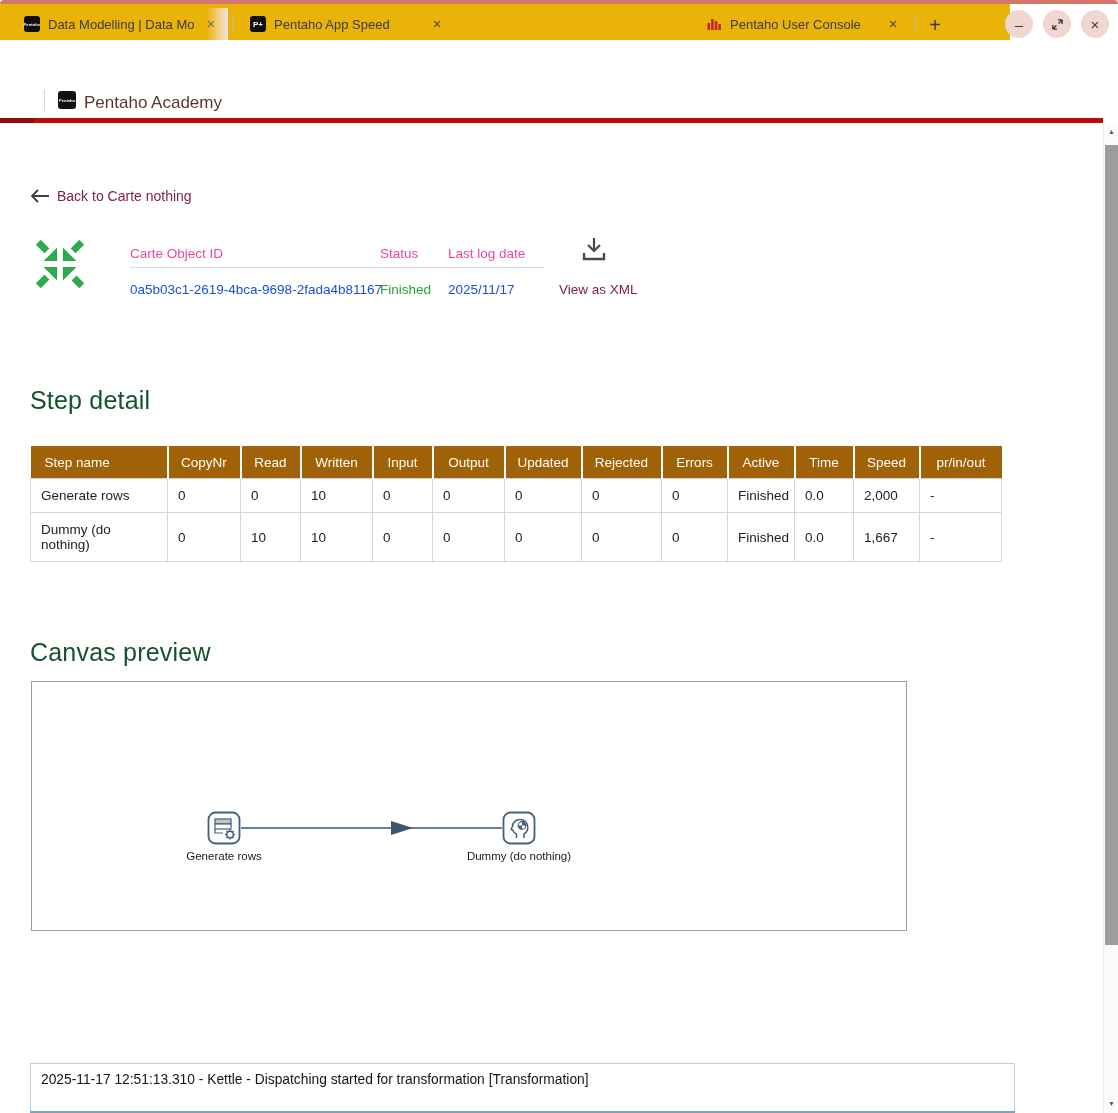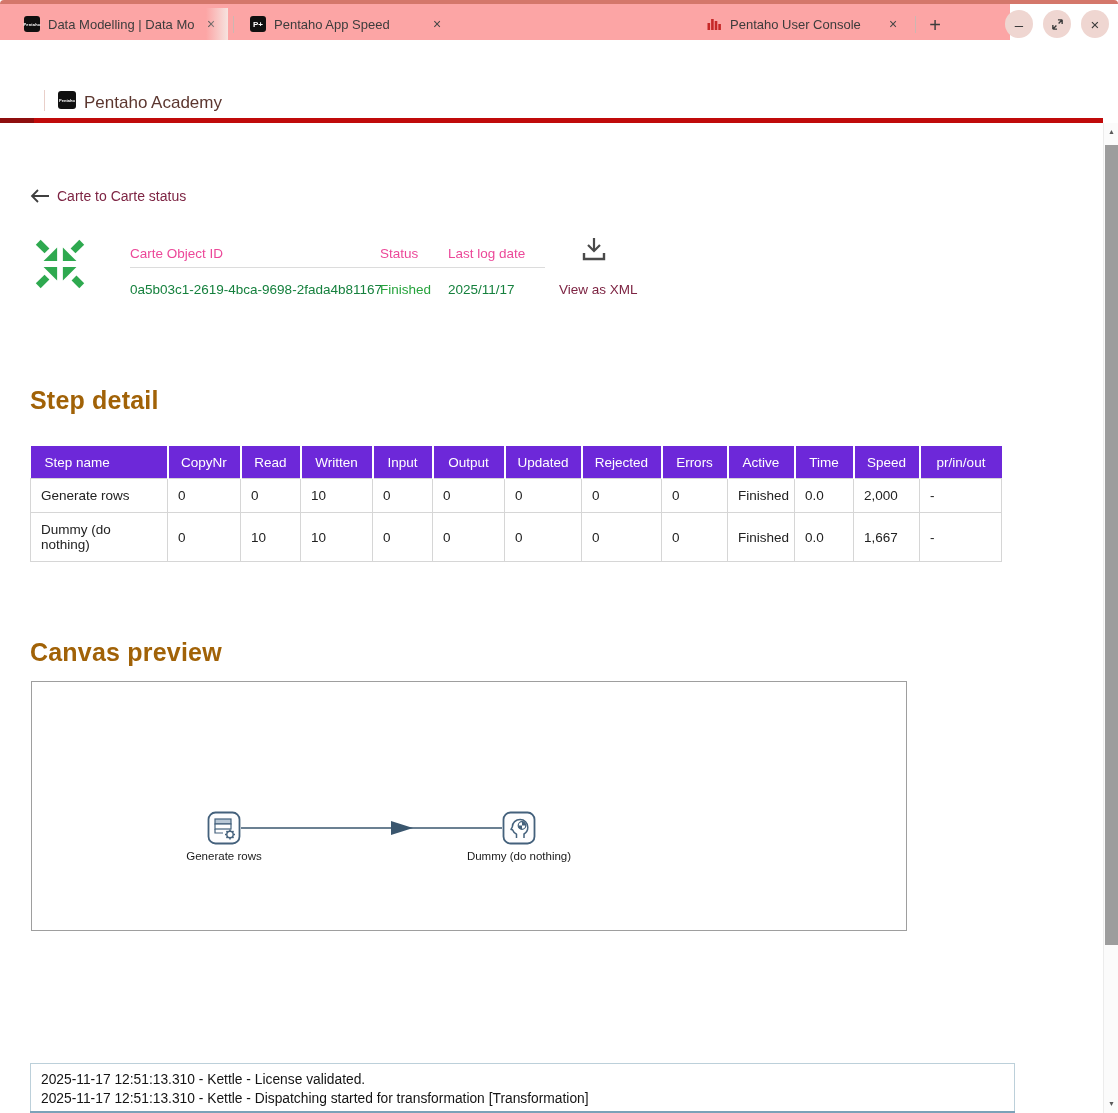--- a/index.html
+++ b/index.html
@@ -1,21 +1,21 @@
 <!DOCTYPE html>
 <html><head>
 <meta charset="utf-8">
 <style>
   html,body{margin:0;padding:0}
   body{width:1118px;height:1113px;overflow:hidden;font-family:"Liberation Sans","DejaVu Sans",sans-serif;background:#fff}
   .stage{position:relative;width:1118px;height:1113px;overflow:hidden;background:#fff}
 
   
   .topstrip{position:absolute;left:0;top:0;width:1118px;height:4px;background:#d4776b;border-radius:8px 8px 0 0}
-  .tabbar{position:absolute;left:0;top:4px;width:1010px;height:36px;background:#fca5a5}
+  .tabbar{position:absolute;left:0;top:4px;width:1010px;height:36px;background:#eab308}
   .tab{position:absolute;top:4px;height:32px;display:flex;align-items:center;padding:0 8px 0 10px;box-sizing:border-box}
   .tab .title{flex:1;font-size:13px;color:#3c3c3c;white-space:nowrap;overflow:hidden;position:relative;margin-left:8px}
   .tab .fade{position:absolute;right:0;top:0;bottom:0;width:22px;background:linear-gradient(to right,rgba(246,227,223,0),#f6e3df)}
   .tab.active{background:#fff;border-radius:10px 10px 0 0;z-index:2}
   .tab.active .fade{background:linear-gradient(to right,rgba(255,255,255,0),#fff)}
   .tabclose{width:18px;height:18px;border-radius:50%;display:flex;align-items:center;justify-content:center;font-size:14px;color:#454545;flex:none;cursor:default}
   .tabsep{position:absolute;top:12px;width:1px;height:17px;background:#cdb6b1}
   .favicon{width:16px;height:16px;flex:none;display:flex;align-items:center;justify-content:center}
   .fav-black{background:#101010;border-radius:3px;color:#fff;font-size:4px;font-weight:bold;letter-spacing:.2px}
   .fav-pplus{background:#101010;border-radius:3px;color:#fff;font-size:8px;font-weight:bold}
@@ -36,30 +36,30 @@
 
   
   .redline{position:absolute;left:0;top:118px;width:1103px;height:5px;background:#c00a0a}
   .redline .dark{position:absolute;left:0;top:0;width:34px;height:5px;background:#8e0e0e}
   .titlebar{position:absolute;left:0;top:123px;width:1103px;height:34px;background:#f4f3f1;border-bottom:1px solid #dcdad8;display:flex;align-items:center}
   .titlebar span{font-size:26px;font-weight:300;color:#8c8c8c;margin-left:10px;letter-spacing:.3px}
 
   .content{position:absolute;left:0;top:158px;width:1103px;height:955px;background:#fff;overflow:hidden}
   .backlink{position:absolute;left:30px;top:30px;display:flex;align-items:center;gap:7px}
   .backlink span{font-size:14px;color:#7d2443}
-  .h-gray{position:absolute;left:30px;font-size:25px;font-weight:700;color:#a16207;letter-spacing:.2px}
+  .h-gray{position:absolute;left:30px;font-size:25px;font-weight:400;color:#14532d;letter-spacing:.2px}
 
   .carte-head{position:absolute;font-size:13.5px;color:#ec4899}
-  .carte-val{position:absolute;font-size:13.5px;color:#15803d}
+  .carte-val{position:absolute;font-size:13.5px;color:#1d4ed8}
   .carte-underline{position:absolute;left:130px;top:109px;width:415px;height:1px;background:#dcdcdc}
   .green{color:#26a33c}
   .maroon-link{color:#7d2443;font-size:13.5px}
 
   table.steps{position:absolute;left:30px;top:288px;width:971px;border-collapse:collapse;table-layout:fixed}
-  table.steps th{background:#6d28d9;color:#fff;font-weight:400;font-size:13.5px;height:32px;text-align:center;border-right:2px solid #fff;padding:0}
+  table.steps th{background:#a16207;color:#fff;font-weight:400;font-size:13.5px;height:32px;text-align:center;border-right:2px solid #fff;padding:0}
   table.steps th:first-child{text-align:left;padding-left:14px}
   table.steps th:last-child{border-right:none}
   table.steps td{font-size:13.5px;color:#222;border:1px solid #d6d6d6;padding:9px 8px 9px 10px;background:#fff}
 
   .canvasbox{position:absolute;left:31px;top:523px;width:876px;height:250px;border:1px solid #9e9e9e;box-sizing:border-box}
   .stepicon{position:absolute;width:34px;height:34px}
   .steplabel{position:absolute;top:168px;transform:translateX(-50%);font-size:11.5px;color:#1a1a1a;white-space:nowrap}
 
   .logbox{position:absolute;left:30px;top:905px;width:985px;height:260px;border:1px solid #bcd0da;box-sizing:border-box;padding:6px 2px 0 10px;background:#fff}
   .logbox div{font-size:13.8px;color:#141414;line-height:19px;white-space:nowrap}
@@ -179,21 +179,21 @@
   <div class="redline">
       <div class="dark"></div>
     </div>
 
   <div class="content">
 
     <div class="backlink">
       <svg width="20" height="14" viewBox="0 0 20 14">
           <path d="M8 1 L2 7 l6 6 M2 7 H19" stroke="#3f3f3f" stroke-width="1.8" fill="none"></path>
         </svg>
-      <span>Carte to Carte status</span>
+      <span>Back to Carte nothing</span>
     </div>
 
     <svg style="position:absolute;left:31px;top:76px" width="58" height="60" viewBox="0 0 60 60">
       <g fill="#2ea94f">
         <polygon points="27,27 27,13 13,27"></polygon>
           <polygon points="5,10 10,5 19,14 14,19"></polygon>
         <polygon points="33,27 33,13 47,27"></polygon>
           <polygon points="55,10 50,5 41,14 46,19"></polygon>
         <polygon points="27,33 13,33 27,47"></polygon>
           <polygon points="5,50 10,55 19,46 14,41"></polygon>
@@ -318,21 +318,20 @@
         <circle cx="20" cy="14.5" r="3.8" fill="#fff" stroke="#44617c" stroke-width="1.2"></circle>
         <path d="M20 14.5 V10.7 A3.8 3.8 0 0 1 23.8 14.5 Z" fill="#44617c"></path>
         <path d="M20 14.5 V18.3 A3.8 3.8 0 0 1 16.2 14.5 Z" fill="#44617c"></path>
       </svg>
 
       <div class="steplabel" style="left:192px">Generate rows</div>
       <div class="steplabel" style="left:487px">Dummy (do nothing)</div>
     </div>
 
     <div class="logbox">
-      <div>2025-11-17 12:51:13.310 - Kettle - License validated.</div>
       <div>2025-11-17 12:51:13.310 - Kettle - Dispatching started for transformation [Transformation]</div>
     </div>
     <div class="bottomline"></div>
   </div>
 
   <div class="vscroll">
     <div class="varrow" style="top:0">▲</div>
     <div class="vthumb"></div>
     <div class="varrow" style="top:972px">▼</div>
   </div>

